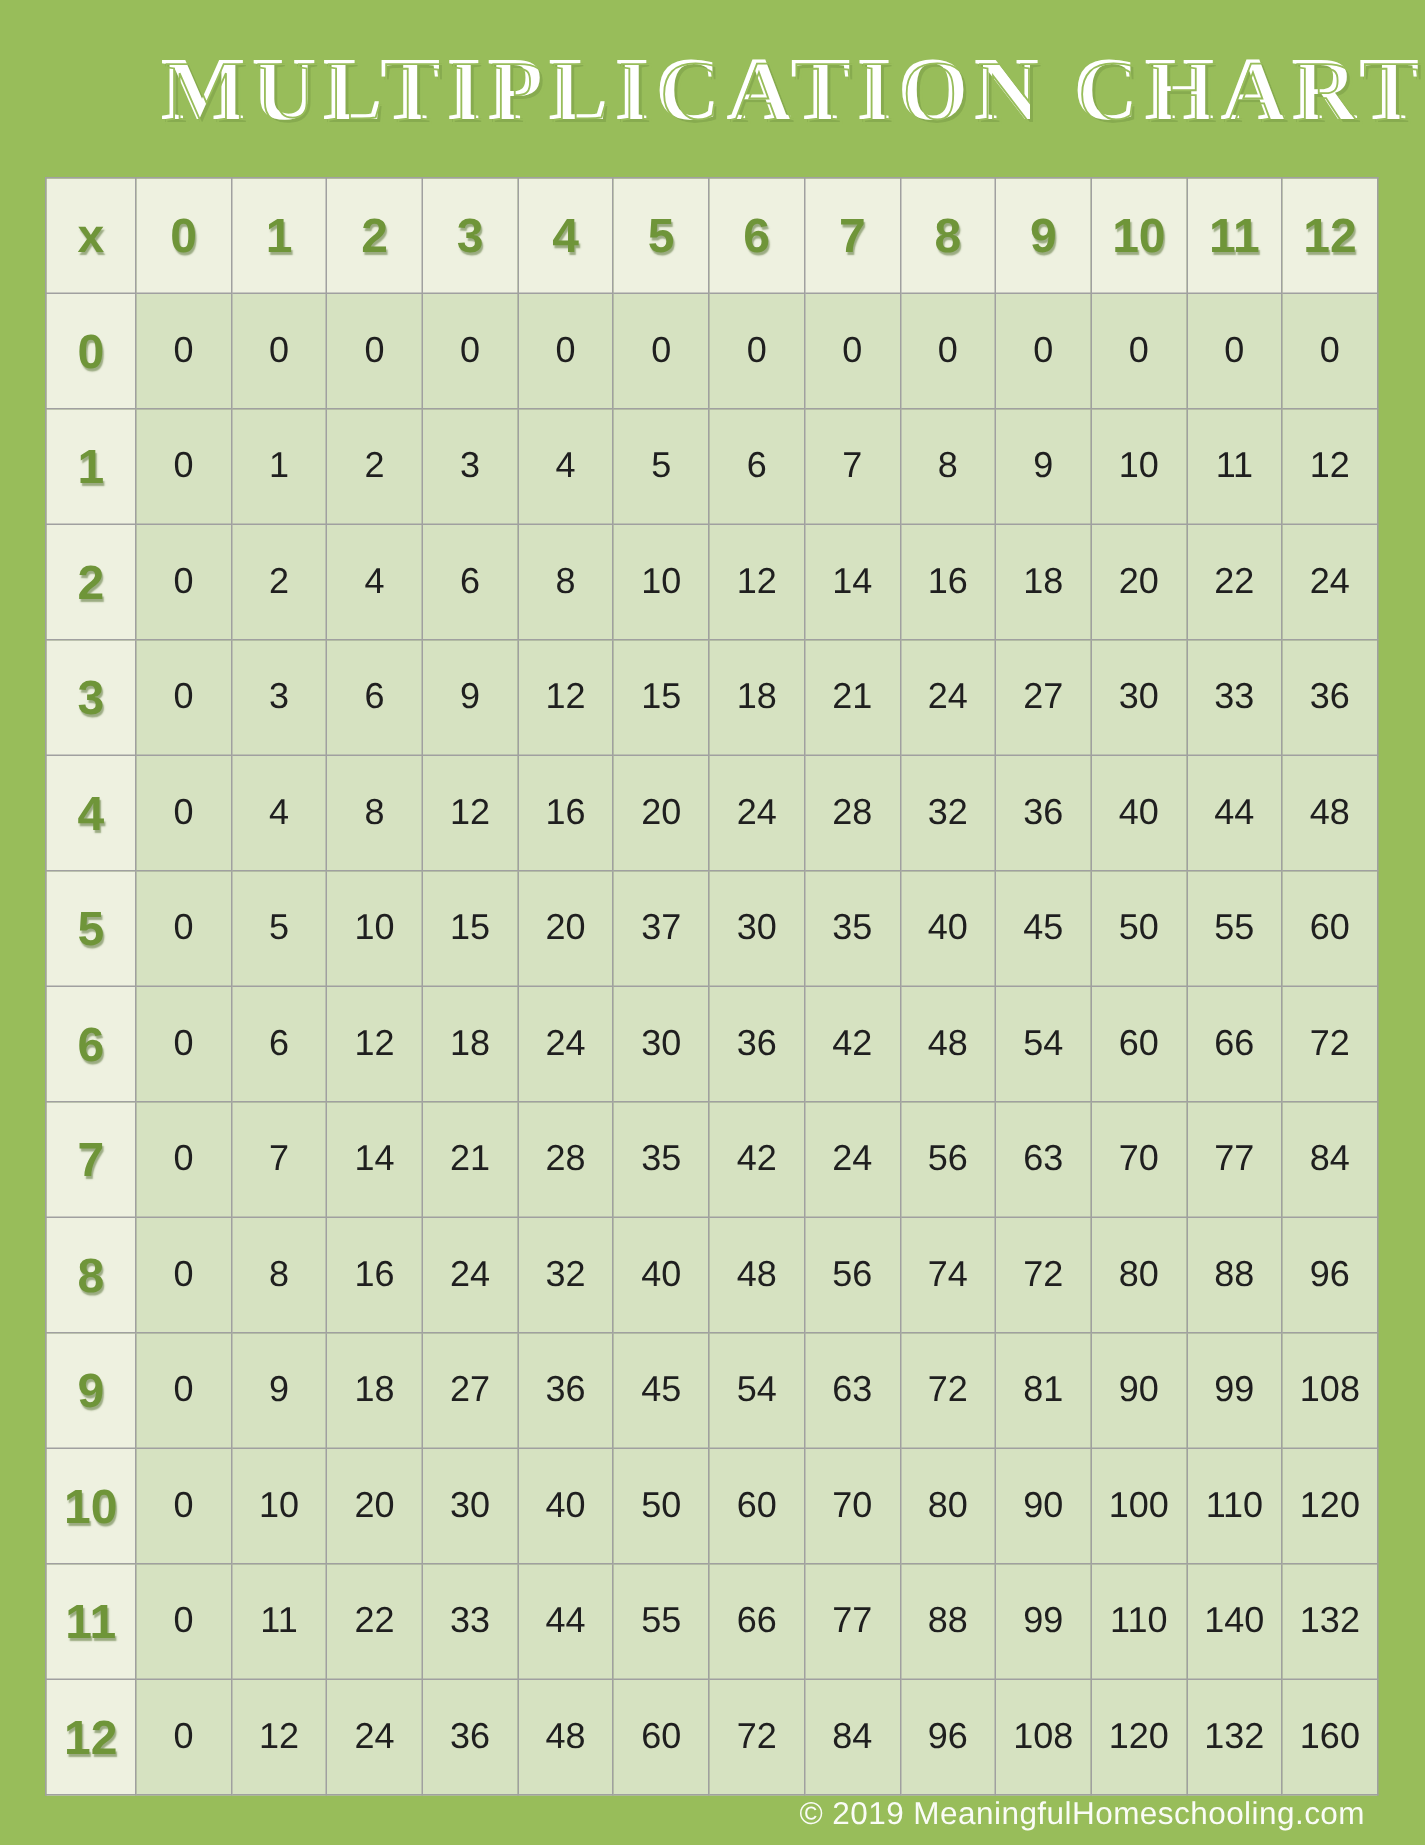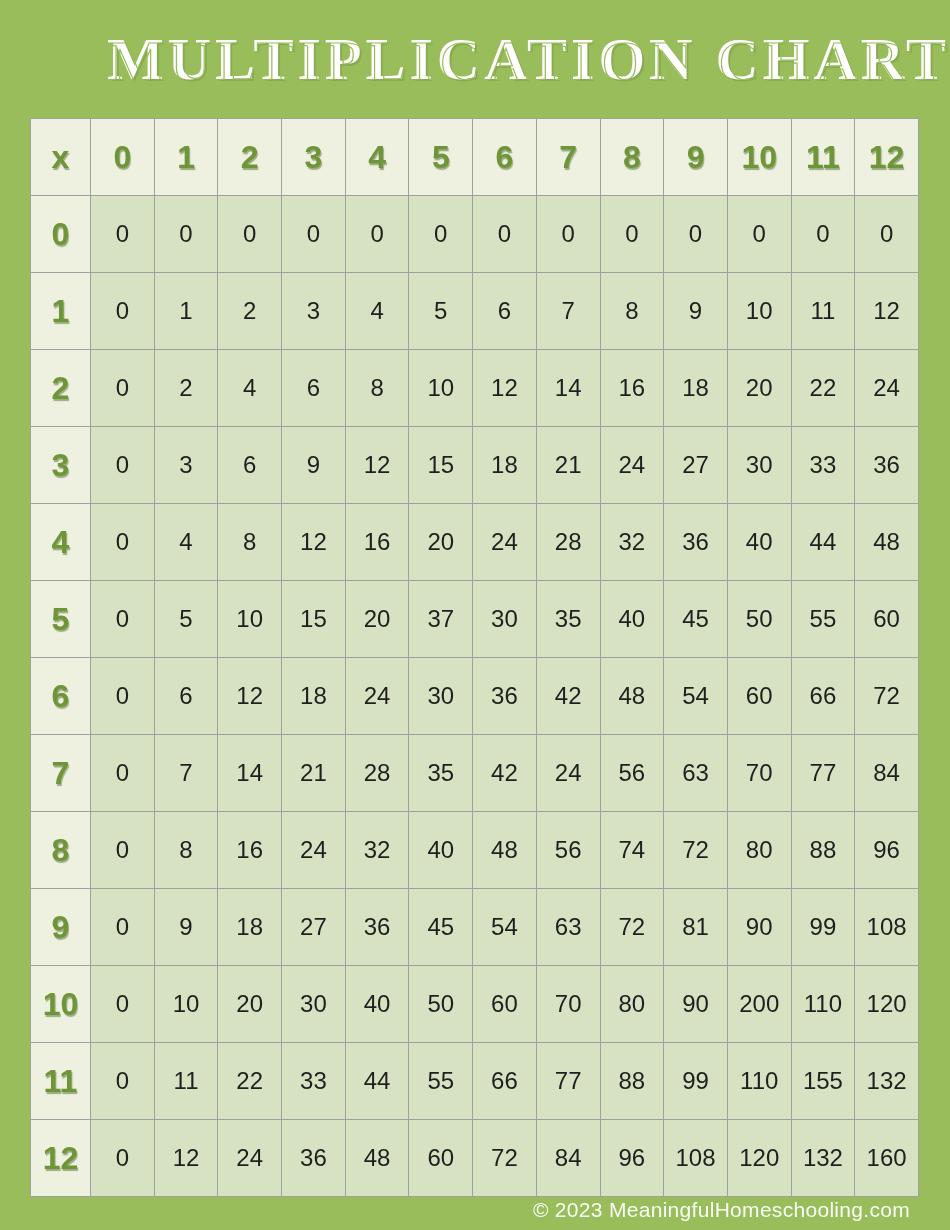--- a/index.html
+++ b/index.html
@@ -303,38 +303,38 @@
         <td class="cell">0</td>
         <td class="cell">10</td>
         <td class="cell">20</td>
         <td class="cell">30</td>
         <td class="cell">40</td>
         <td class="cell">50</td>
         <td class="cell">60</td>
         <td class="cell">70</td>
         <td class="cell">80</td>
         <td class="cell">90</td>
-        <td class="cell">200</td>
+        <td class="cell">100</td>
         <td class="cell">110</td>
         <td class="cell">120</td>
       </tr>
       <tr>
         <th class="hdr">11</th>
         <td class="cell">0</td>
         <td class="cell">11</td>
         <td class="cell">22</td>
         <td class="cell">33</td>
         <td class="cell">44</td>
         <td class="cell">55</td>
         <td class="cell">66</td>
         <td class="cell">77</td>
         <td class="cell">88</td>
         <td class="cell">99</td>
         <td class="cell">110</td>
-        <td class="cell">155</td>
+        <td class="cell">140</td>
         <td class="cell">132</td>
       </tr>
       <tr>
         <th class="hdr">12</th>
         <td class="cell">0</td>
         <td class="cell">12</td>
         <td class="cell">24</td>
         <td class="cell">36</td>
         <td class="cell">48</td>
         <td class="cell">60</td>
@@ -342,13 +342,13 @@
         <td class="cell">84</td>
         <td class="cell">96</td>
         <td class="cell">108</td>
         <td class="cell">120</td>
         <td class="cell">132</td>
         <td class="cell">160</td>
       </tr>
     </tbody>
 </table>
 
-<div class="footer">© 2023 MeaningfulHomeschooling.com</div>
+<div class="footer">© 2019 MeaningfulHomeschooling.com</div>
 
 </body></html>

